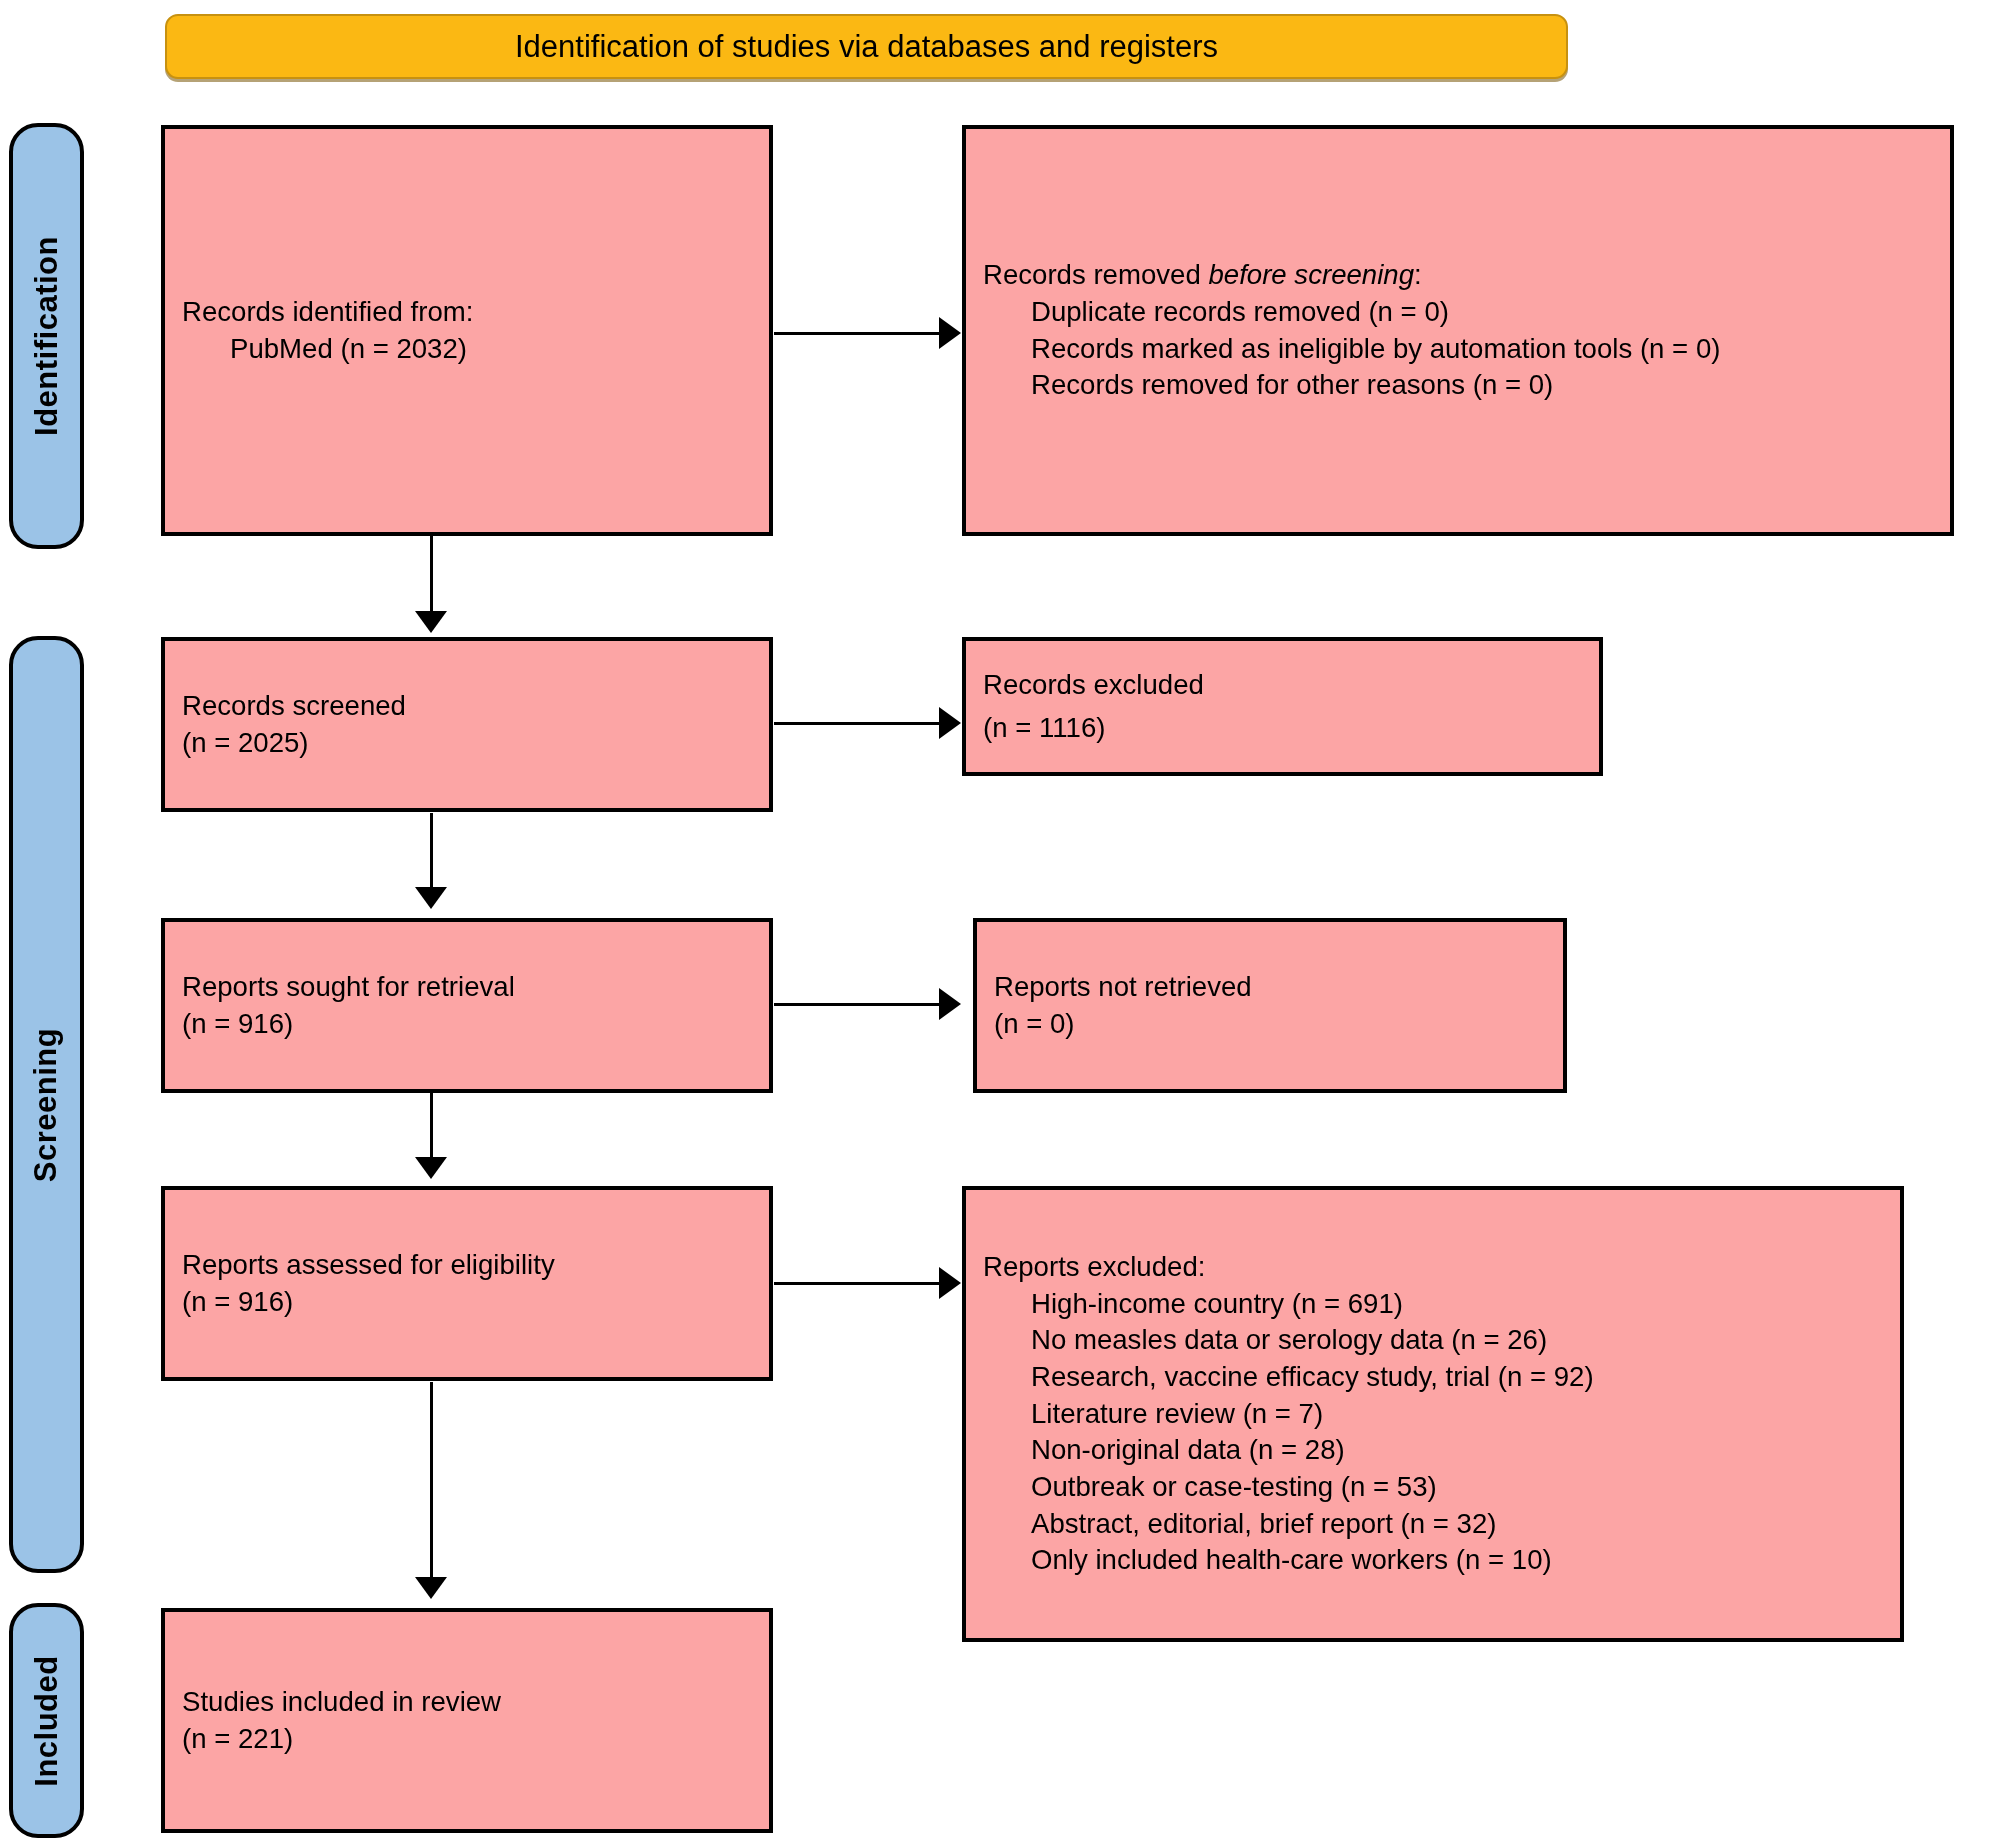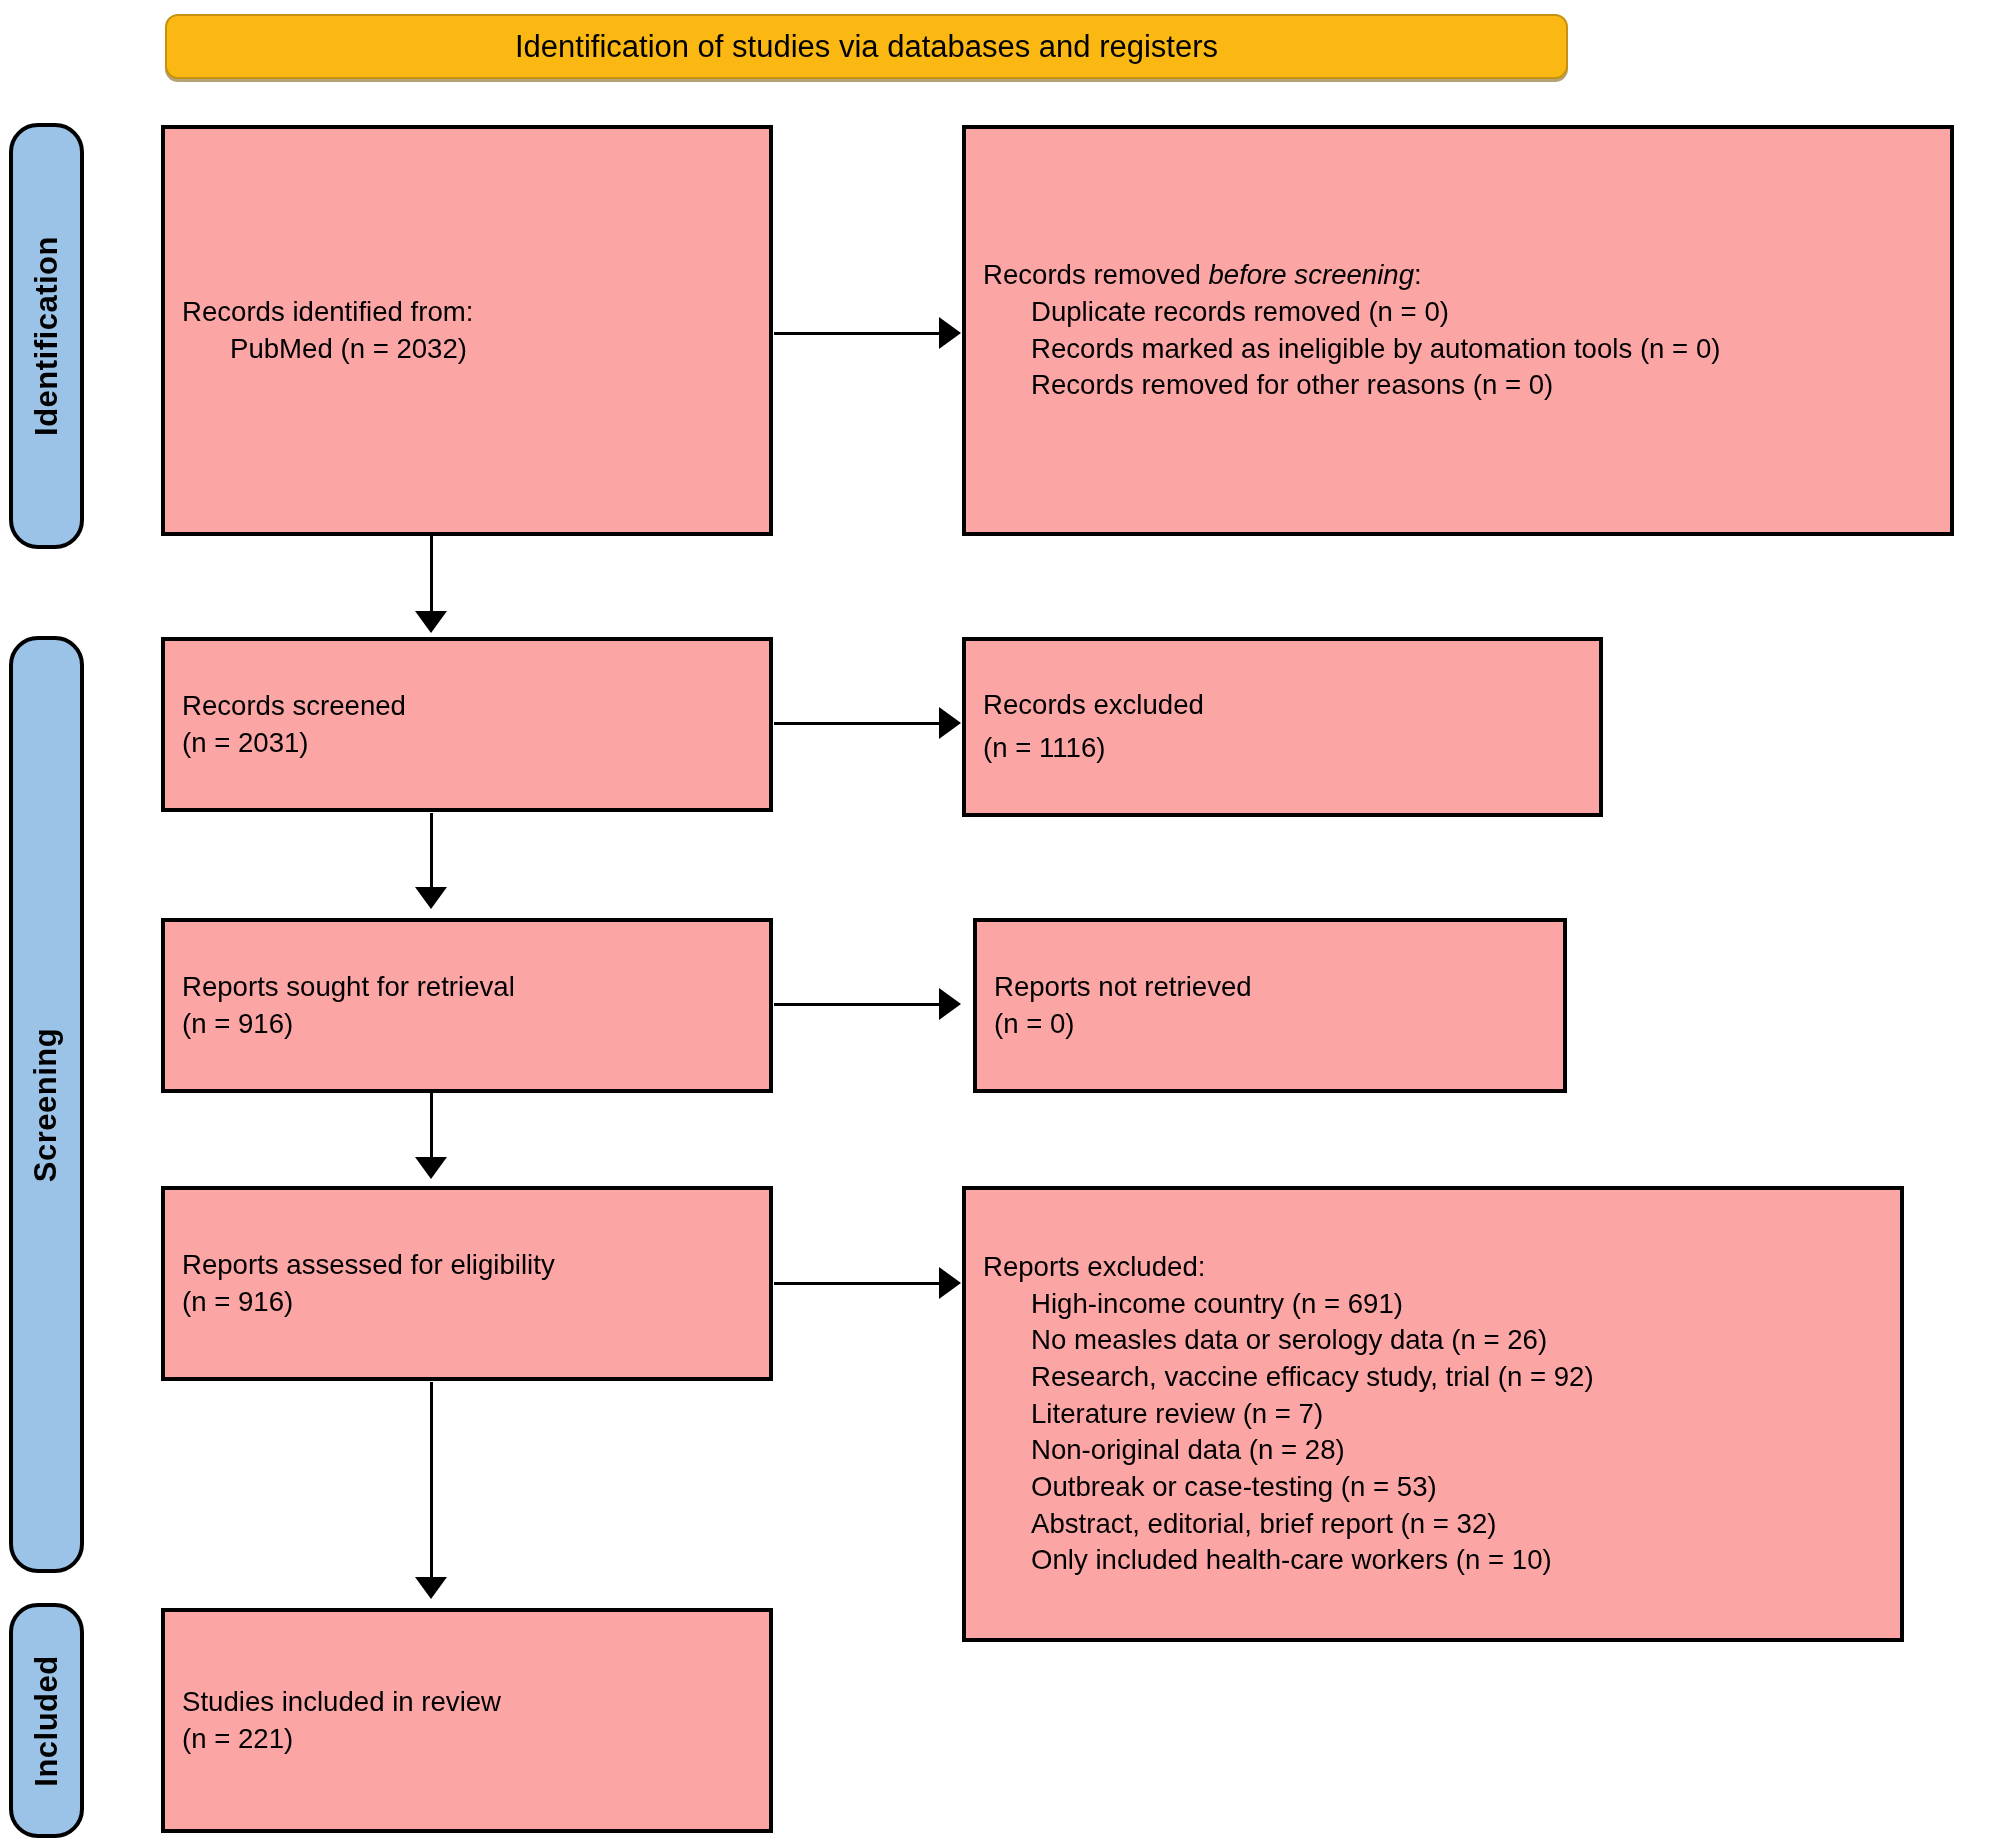--- a/index.html
+++ b/index.html
@@ -85,21 +85,21 @@
     white-space: nowrap;
   }
   .box-line.indent { padding-left: 48px; }
   .box-line .ital  { font-style: italic; }
 
   
   #box-identified      { left: 161px;  top: 125px;  width: 612px; height: 411px; }
   #box-removed-before  { left: 962px; top: 125px;  width: 992px; height: 411px; }
   
   #box-screened        { left: 161px;  top: 637px; width: 612px; height: 175px; }
-  #box-excluded        { left: 962px; top: 637px; width: 641px; height: 180px; gap: 6px; }
+  #box-excluded        { left: 962px; top: 637px; width: 641px; height: 139px; gap: 6px; }
   
   #box-sought          { left: 161px;  top: 918px; width: 612px; height: 175px; }
   #box-not-retrieved   { left: 962px; top: 918px; width: 594px; height: 175px; margin-left: 11px; }
   
   #box-assessed        { left: 161px;  top: 1186px; width: 612px; height: 195px; }
   #box-reports-excl    { left: 962px; top: 1186px; width: 942px; height: 456px; }
   
   #box-included-review { left: 161px;  top: 1608px; width: 612px; height: 225px; }
 
   
@@ -180,21 +180,21 @@
 
   <div class="box" id="box-removed-before">
     <div class="box-line"><span>Records removed </span><span class="ital">before screening</span><span>:</span></div>
     <div class="box-line indent">Duplicate records removed  (n = 0)</div>
     <div class="box-line indent">Records marked as ineligible by automation tools (n = 0)</div>
     <div class="box-line indent">Records removed for other reasons (n = 0)</div>
   </div>
 
   <div class="box" id="box-screened">
     <div class="box-line">Records screened</div>
-    <div class="box-line">(n = 2031)</div>
+    <div class="box-line">(n = 2025)</div>
   </div>
 
   <div class="box" id="box-excluded">
     <div class="box-line">Records excluded</div>
     <div class="box-line">(n = 1116)</div>
   </div>
 
   <div class="box" id="box-sought">
     <div class="box-line">Reports sought for retrieval</div>
     <div class="box-line">(n = 916)</div>

